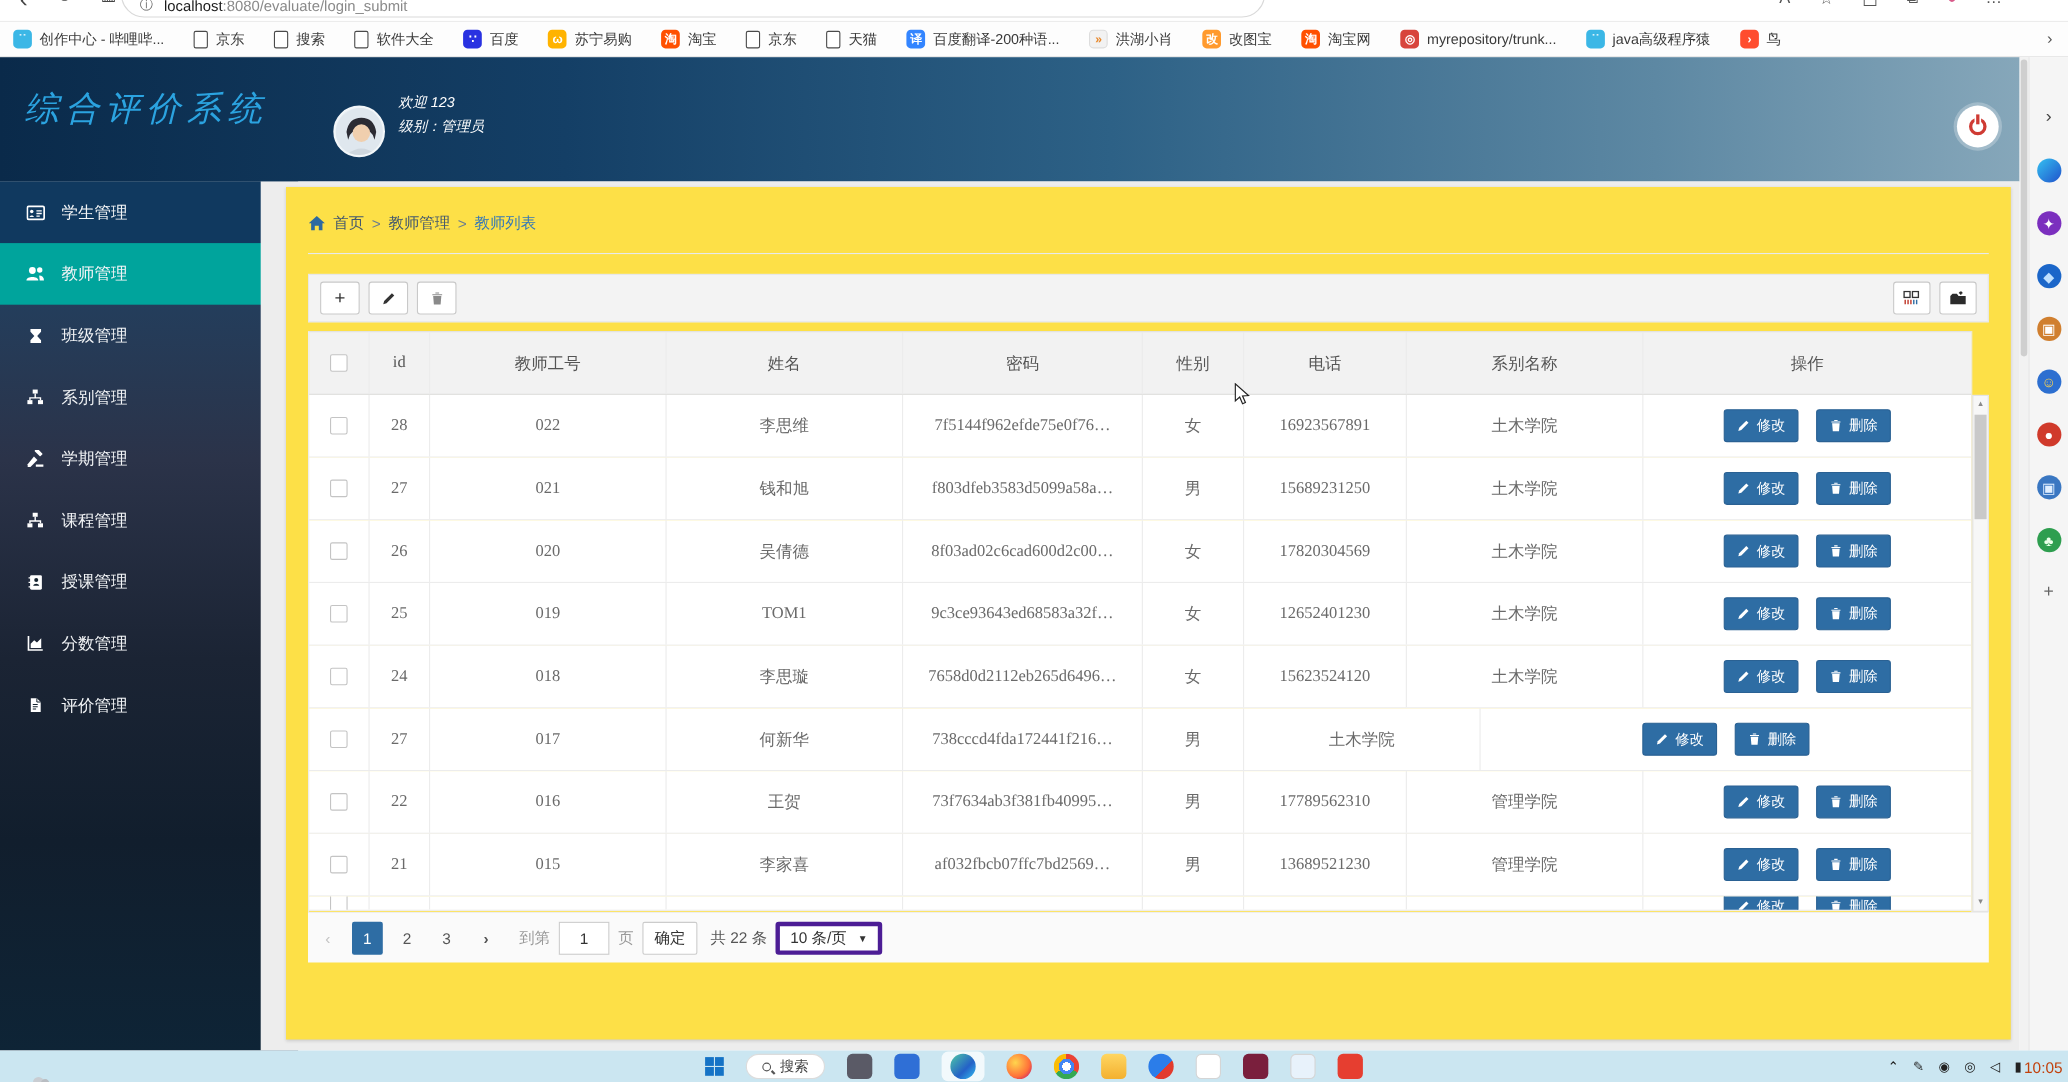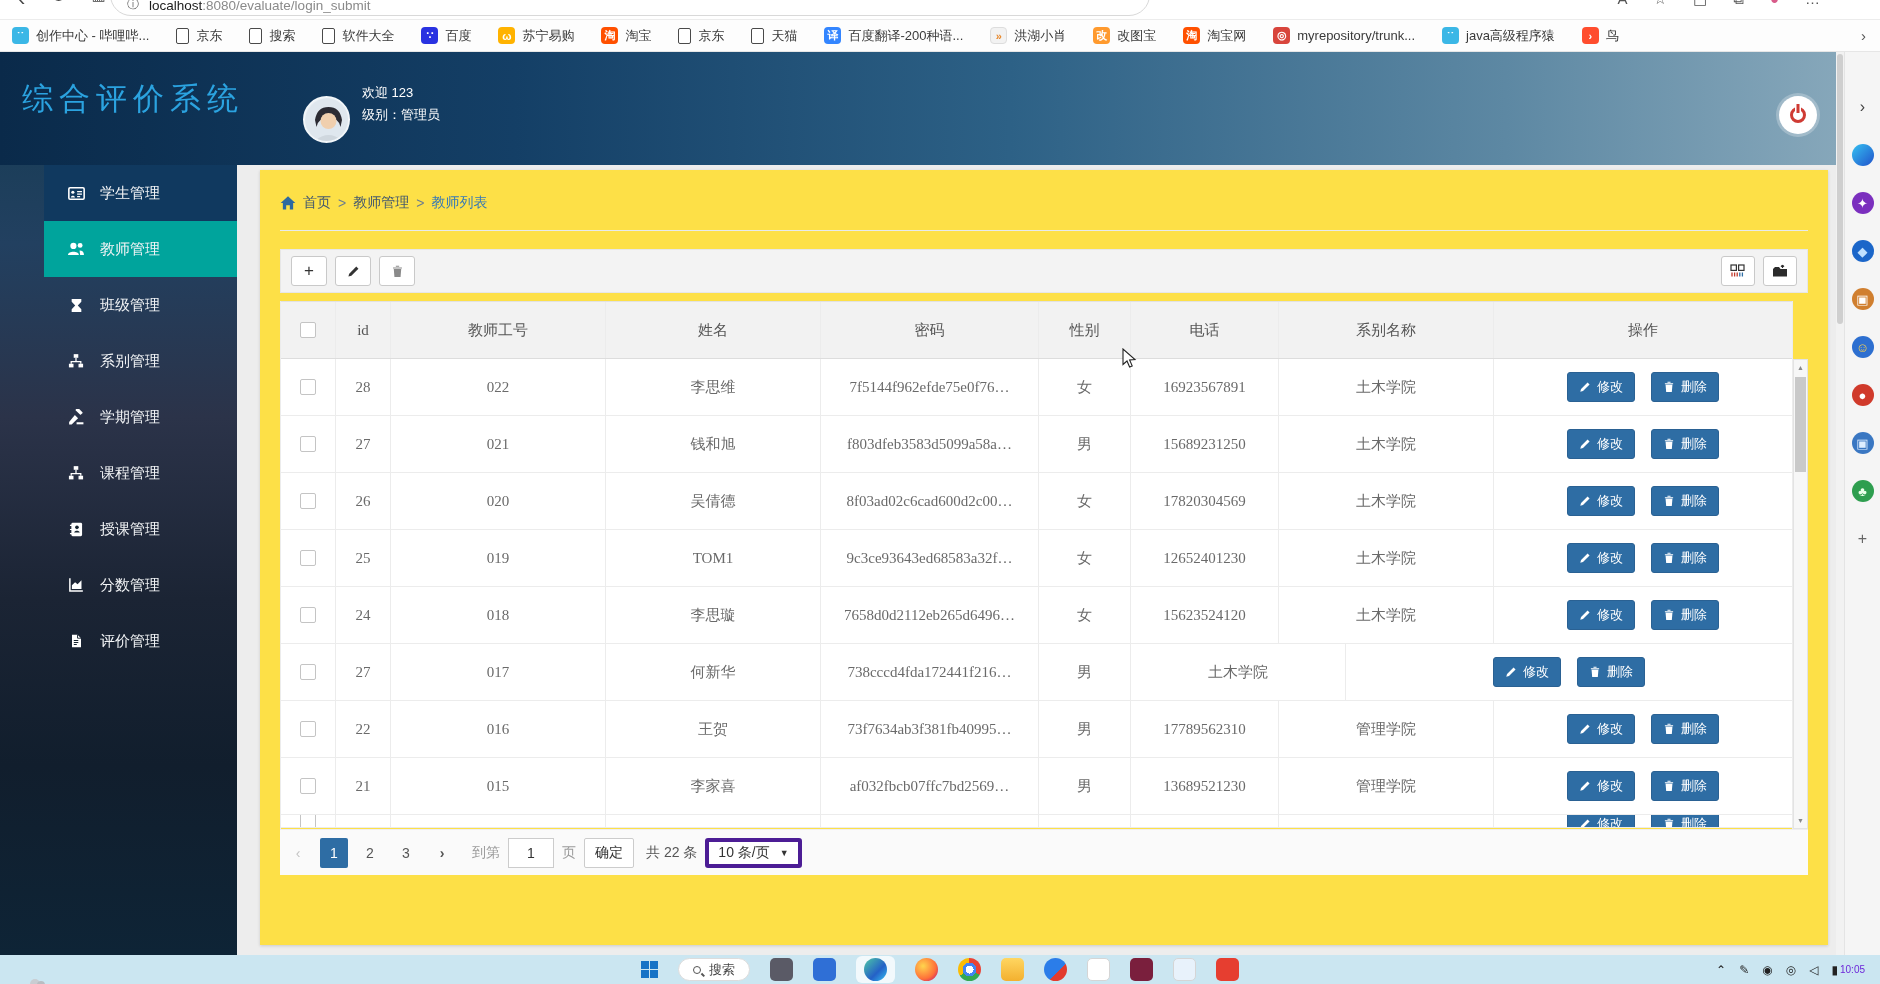--- a/index.html
+++ b/index.html
@@ -25,31 +25,31 @@
 
   
   .webpage { position:absolute; top:52px; left:0; width:1836px; height:903px; }
   .page-scrollbar { position:absolute; top:52px; left:1836px; width:8px; height:903px; background:#f2f2f2; }
   .page-scrollbar .thumb { position:absolute; top:2px; left:1px; width:6px; height:270px; background:#cfcfcf; border-radius:3px; }
   .edge-rail { position:absolute; top:52px; left:1844px; width:36px; height:903px; background:#f5f5f5; border-left:1px solid #e4e4e4; display:flex; flex-direction:column; align-items:center; padding-top:44px; gap:26px; }
   .rail-ic { width:22px; height:22px; border-radius:50%; display:flex; align-items:center; justify-content:center; font-size:13px; color:#fff; }
 
   
   .app-header { position:absolute; top:0; left:0; width:1836px; height:113px;
-    background:linear-gradient(90deg,#0a2a4a 0%, #143f66 28%, #2d6186 55%, #5d88a3 82%, #86a7ba 100%); }
+    background:linear-gradient(90deg,#0a2a4a 0%, #143f66 28%, #2d6186 55%, #5d88a3 82%, #86a7ba 100%);font-style:italic; }
   .app-title { position:absolute; left:22px; top:26px; font-size:31px; letter-spacing:6px; color:#2ba3e0; font-family:"DejaVu Serif", serif; }
   .avatar { position:absolute; left:303px; top:44px; width:47px; height:47px; border-radius:50%; overflow:hidden; background:#e8eef3; border:2px solid #f2f6f9; }
   .welcome-box { position:absolute; left:362px; top:30px; color:#fff; font-size:13px; line-height:22px; }
   .power-btn { position:absolute; left:1779px; top:44px; width:38px; height:38px; border-radius:50%; background:#fff; display:flex; align-items:center; justify-content:center; box-shadow:0 0 0 3px rgba(255,255,255,.25); cursor:pointer; }
   .power-glyph { position:relative; width:16px; height:16px; border:3px solid #cf3b34; border-radius:50%; }
   .power-glyph::after { content:''; position:absolute; left:50%; top:-6px; transform:translateX(-50%); width:3px; height:9px; background:#cf3b34; box-shadow:0 0 0 1.5px #fff; }
 
   
   .sidebar { position:absolute; top:113px; left:0; width:271px; height:790px;
-    background:linear-gradient(180deg,#1c3e5a 0%, #224060 10%, #2b3349 32%, #1b2434 55%, #111e2d 76%, #0e2436 100%);padding-left:44px; }
+    background:linear-gradient(180deg,#1c3e5a 0%, #224060 10%, #2b3349 32%, #1b2434 55%, #111e2d 76%, #0e2436 100%); }
   .side-item { height:56px; display:flex; align-items:center; padding-left:22px; gap:14px; color:#f2f4f6; font-size:15px; cursor:pointer; position:relative; }
   .side-item.navy { background:#10395f; }
   .side-item.active { background:#00a49c; }
   .si-ic { width:20px; display:flex; justify-content:center; color:#fff; }
   .si-caret { position:absolute; right:18px; font-size:11px; color:#cfd8de; }
   .collapse-tab { position:absolute; top:490px; left:237px; width:15px; height:46px; background:#15222f; border-radius:0 6px 6px 0; display:flex; align-items:center; justify-content:center; color:#9fb3c8; font-size:9px; cursor:pointer; }
 
   
   .main { position:absolute; top:113px; left:237px; width:1599px; height:790px; background:#ededed; }
   .card { margin:5px 8px 0 23px; height:775px; background:#fde047; box-shadow:0 1px 3px rgba(0,0,0,.15); padding:20px 20px 0; position:relative; }
@@ -110,21 +110,21 @@
   .cloud::after { content:''; position:absolute; left:11px; top:-4px; width:8px; height:8px; border-radius:50%; background:#b9bdc2; }
   .tb-center { position:absolute; left:50%; transform:translateX(-50%); display:flex; align-items:center; gap:20px; }
   .win-logo { width:17px; height:17px; display:grid; grid-template-columns:8px 8px; grid-gap:1px; cursor:pointer; }
   .win-logo span { background:#1573c6; width:8px; height:8px; }
   .tb-search { height:23px; background:#fff; border:1px solid #dcdcdc; border-radius:12px; display:flex; align-items:center; gap:8px; padding:0 14px; font-size:13px; color:#444; cursor:pointer; }
   .mag { width:8px; height:8px; border:1.6px solid #555; border-radius:50%; position:relative; }
   .mag::after { content:''; position:absolute; left:7px; top:7px; width:4px; height:1.6px; background:#555; transform:rotate(45deg); }
   .tb-app { width:23px; height:23px; border-radius:5px; cursor:pointer; }
   .tb-pill { background:rgba(255,255,255,.75); border-radius:6px; padding:2px 8px; display:flex; }
   .tray { position:absolute; right:42px; display:flex; align-items:center; gap:13px; font-size:12px; color:#222; }
-  .clock { position:absolute; right:0px; width:40px; overflow:hidden; font-size:10px; color:#6d28d9; }
+  .clock { position:absolute; right:0px; width:40px; overflow:hidden; font-size:14px; color:#c2410c; }
 
   .cursor { position:absolute; left:1122px; top:348px; z-index:50; pointer-events:none; }
 </style>
 </head>
 <body>
 
 <div class="screen">
 
   <div class="browser-top">
     <div class="bt-left">

